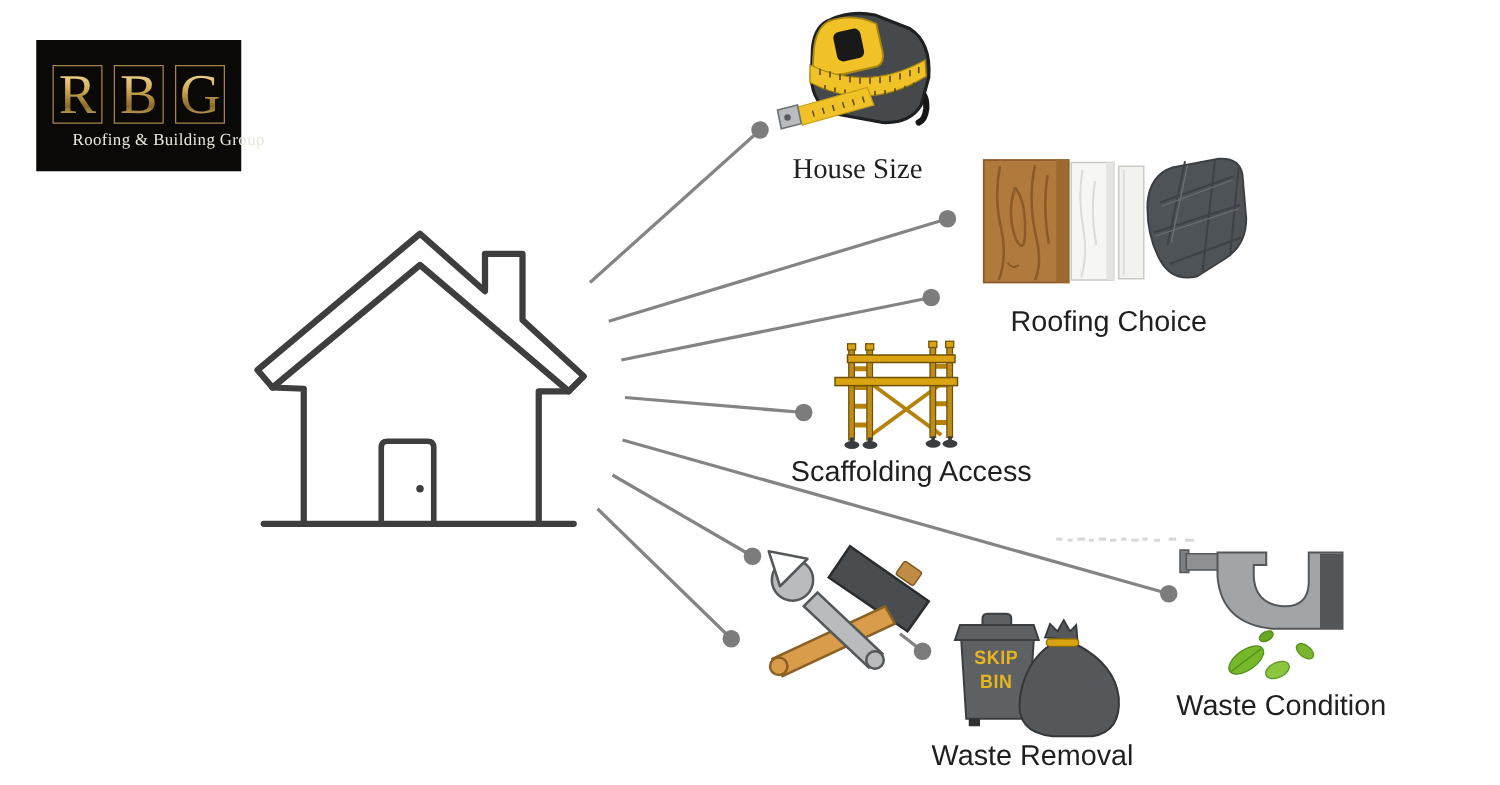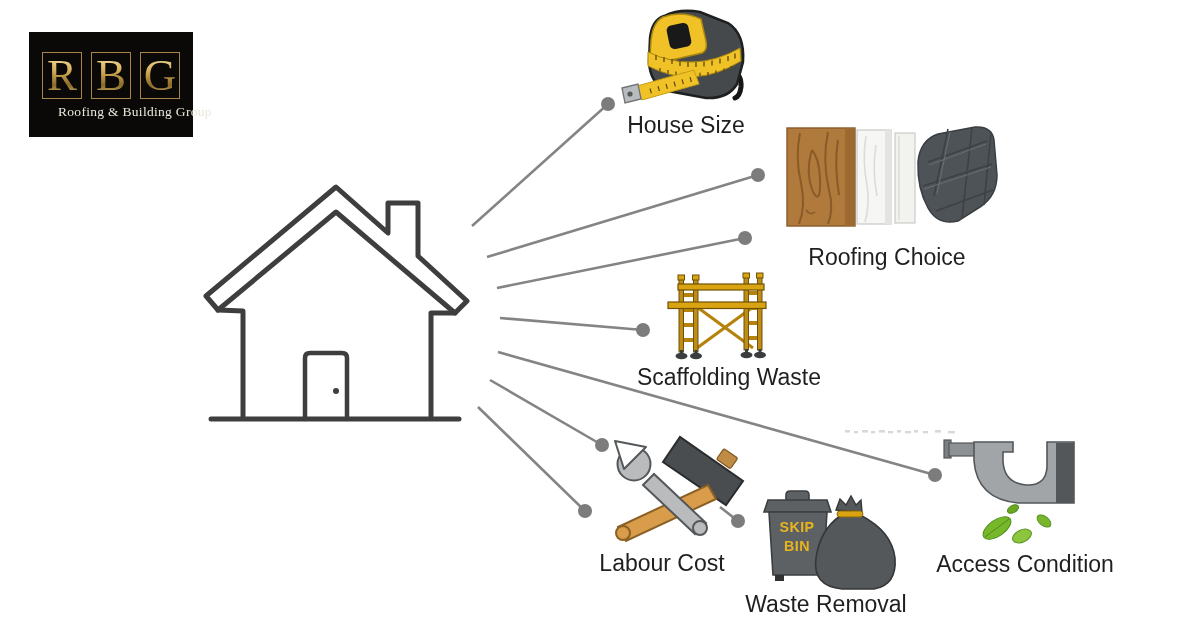--- a/index.html
+++ b/index.html
@@ -229,25 +229,24 @@
       <div class="logo-letterbox">
         <span class="logo-letter">B</span>
       </div>
       <div class="logo-letterbox">
         <span class="logo-letter">G</span>
       </div>
     </div>
     <div class="logo-tagline">Roofing &amp; Building Group</div>
   </div>
 
-  <div class="factor-label" style="left:686px;top:112px;">House Size</div>
+  <div class="factor-label" style="left:686px;top:122px;font-family:Liberation Serif, serif;">House Size</div>
   <div class="factor-label" style="left:887px;top:244px;">Roofing Choice</div>
-  <div class="factor-label" style="left:729px;top:364px;">Scaffolding Waste</div>
-  <div class="factor-label" style="left:662px;top:550px;">Labour Cost</div>
+  <div class="factor-label" style="left:729px;top:364px;">Scaffolding Access</div>
   <div class="factor-label" style="left:826px;top:591px;">Waste Removal</div>
-  <div class="factor-label" style="left:1025px;top:551px;">Access Condition</div>
+  <div class="factor-label" style="left:1025px;top:551px;">Waste Condition</div>
 
   <div class="skipbin-text">
     <div>SKIP</div>
     <div>BIN</div>
   </div>
 
 </div>
 
 </body></html>

